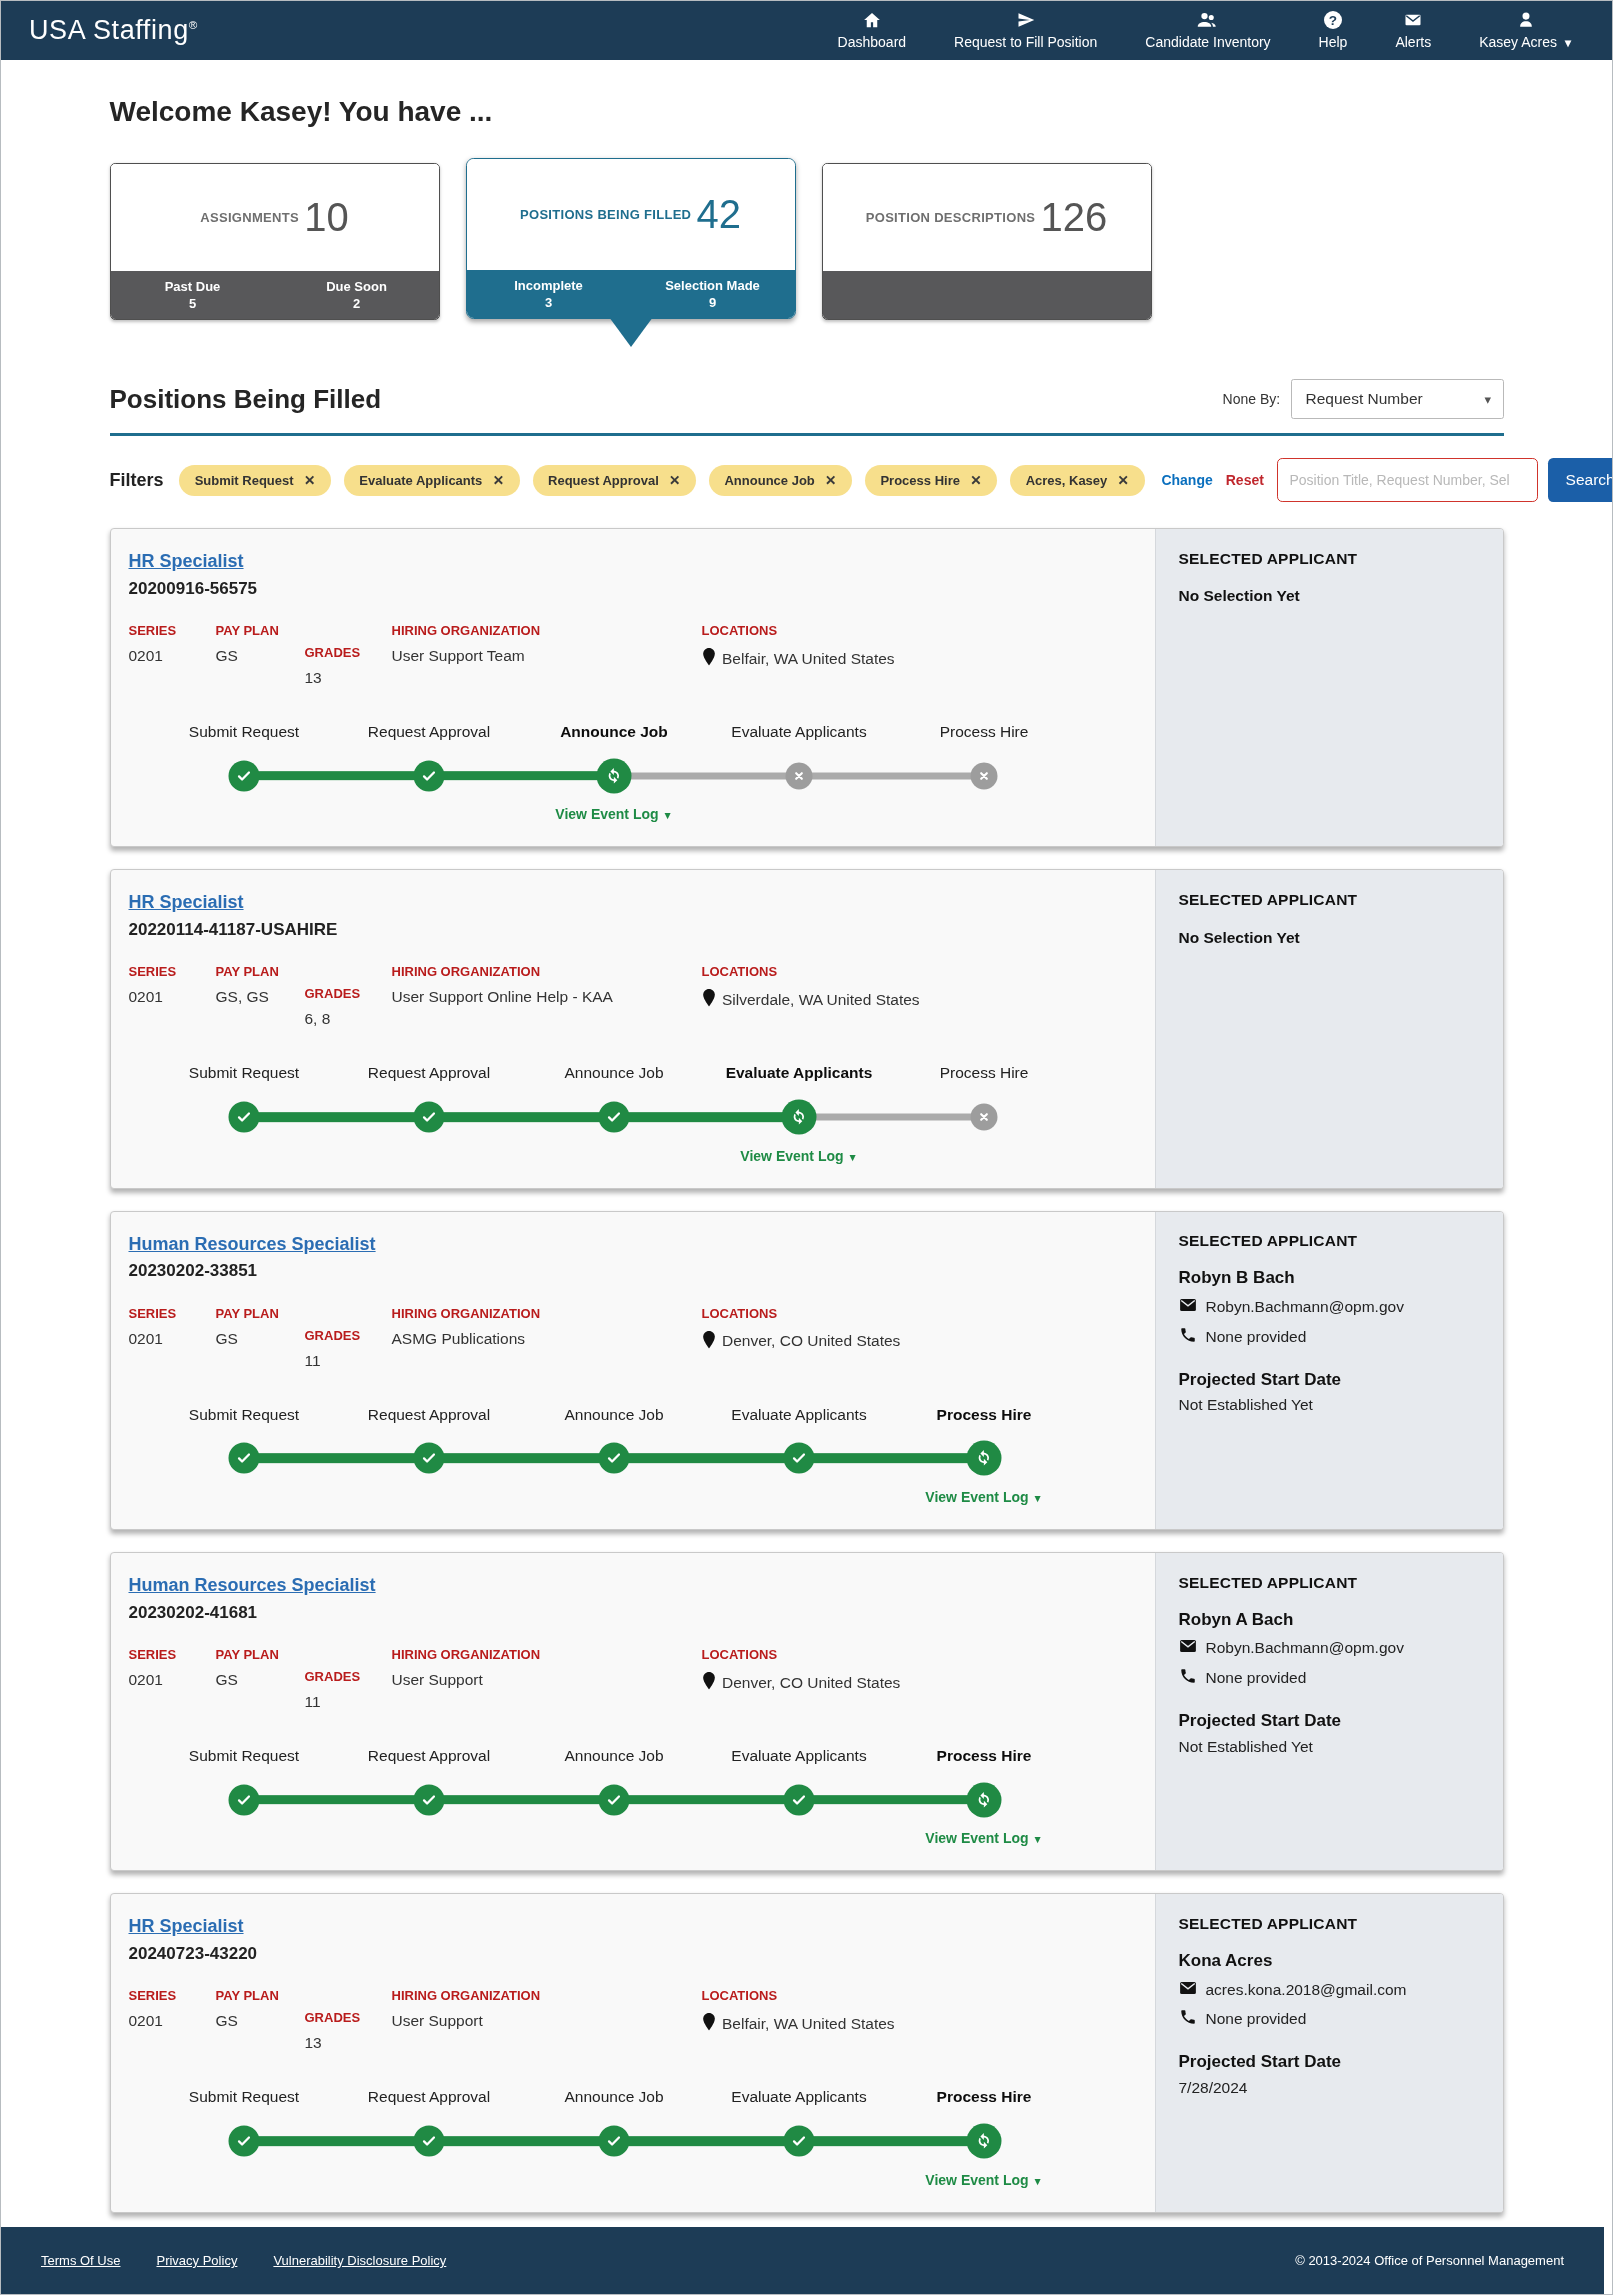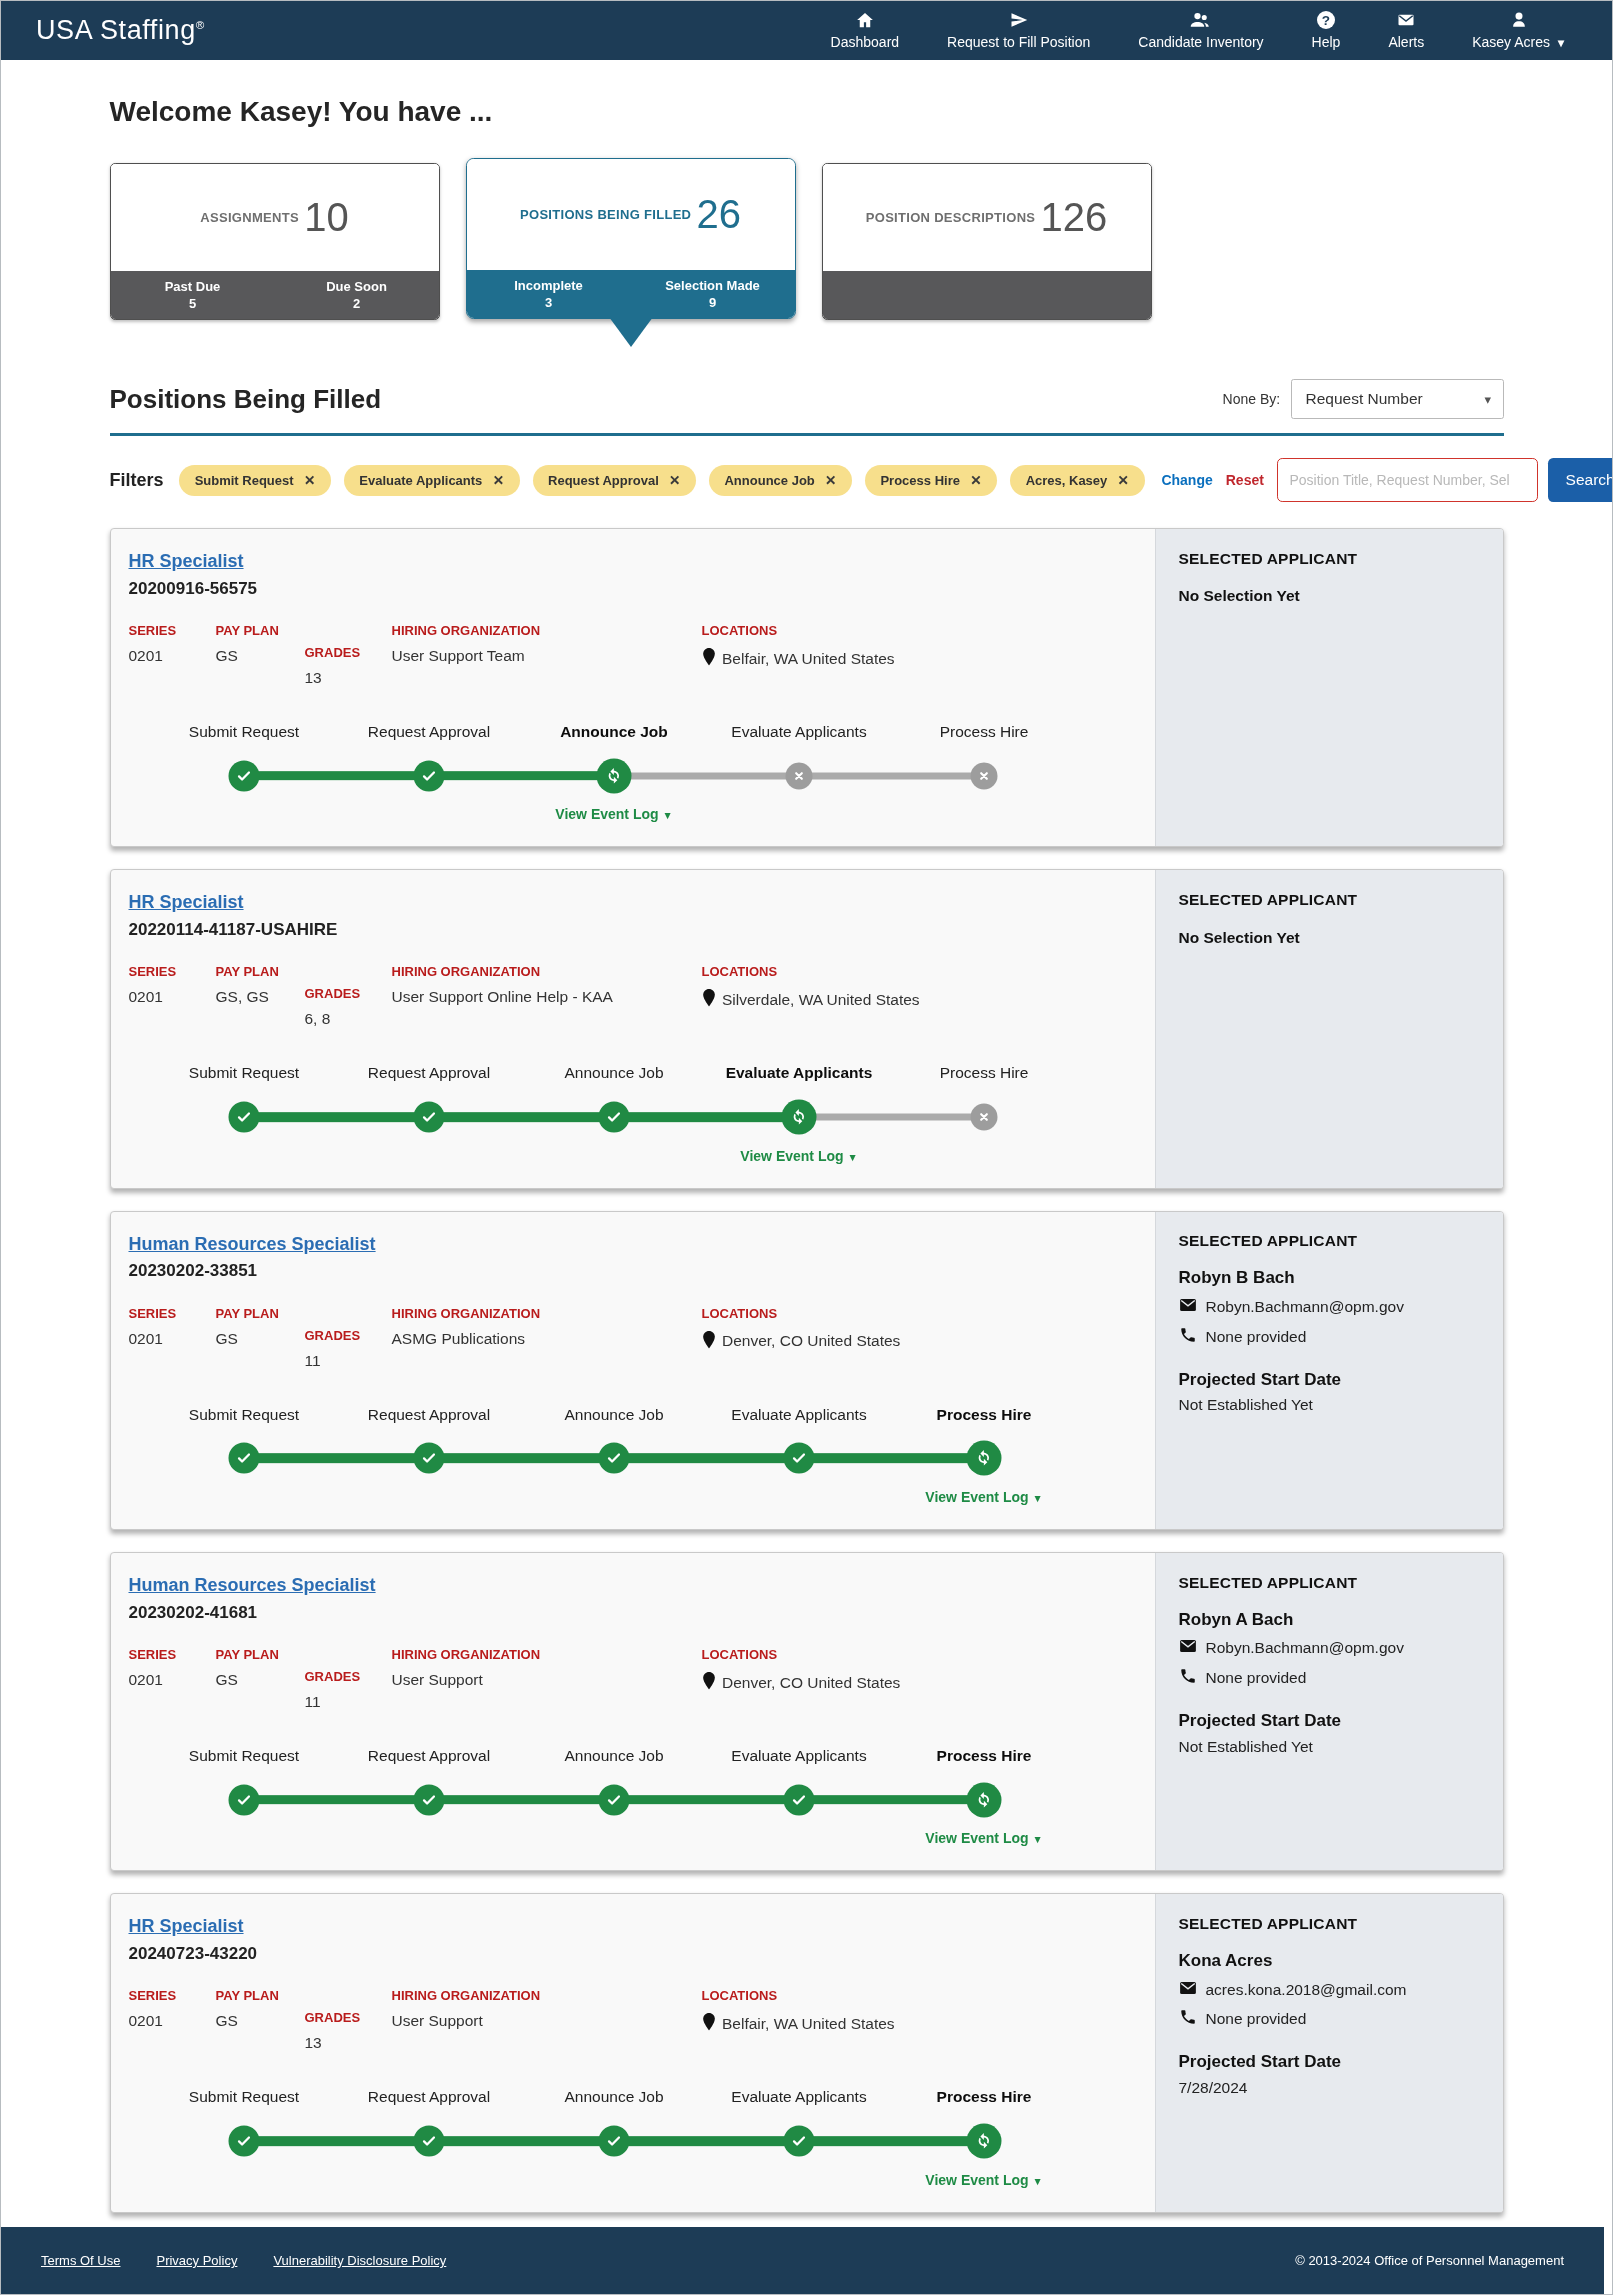--- a/index.html
+++ b/index.html
@@ -1,21 +1,21 @@
 <!DOCTYPE html>
 <html style="font-size:10.3px"><head>
 <meta charset="utf-8">
 <style>
   * { margin:0; padding:0; box-sizing:border-box; }
   html,body { background:#fff; }
   body { font-family:"Liberation Sans", sans-serif; color:#222; }
   .page { position:relative; width:1613px; height:2295px; background:#fff; overflow:hidden; border:1.3px solid #b7bcc0; }
 
   
-  .navbar { height:59px; background:#1d3c56; display:flex; align-items:center; padding:0 35px; }
+  .navbar { height:59px; background:#1d3c56; display:flex; align-items:center; padding:0 28px; }
   .brand { color:#fff; font-size:27px; font-weight:300; letter-spacing:0.6px; }
   .brand sup { font-size:11.6px; }
   .nav-items { margin-left:auto; display:flex; gap:48px; align-items:center; padding-right:10.3px; }
   .nav-item { display:flex; flex-direction:column; align-items:center; gap:4.5px; color:#fff; cursor:pointer; }
   .nav-item .nicon { height:19.4px; display:flex; align-items:center; }
   .nav-item .nicon svg { height:18px; width:auto; fill:#fff; }
   .nav-item .nlabel { font-size:14px; white-space:nowrap; }
   .help-circle { width:18px; height:18px; border-radius:50%; background:#fff; color:#1d3c56; font-weight:700; font-size:13.6px; display:flex; align-items:center; justify-content:center; }
   .caret { font-size:11.6px; margin-left:5.2px; }
 
@@ -195,21 +195,21 @@
               <span class="sum-foot-label">Due Soon</span>
               <span class="sum-foot-value">2</span>
             </div>
           </div>
         </div>
       </div>
       <div class="sum-wrap selected">
         <div class="sum-card">
           <div class="sum-top">
             <div class="sum-label">POSITIONS BEING FILLED</div>
-            <div class="sum-value">26</div>
+            <div class="sum-value">42</div>
           </div>
           <div class="sum-footer">
             <div class="sum-foot-col">
               <span class="sum-foot-label">Incomplete</span>
               <span class="sum-foot-value">3</span>
             </div>
             <div class="sum-foot-col">
               <span class="sum-foot-label">Selection Made</span>
               <span class="sum-foot-value">9</span>
             </div>

